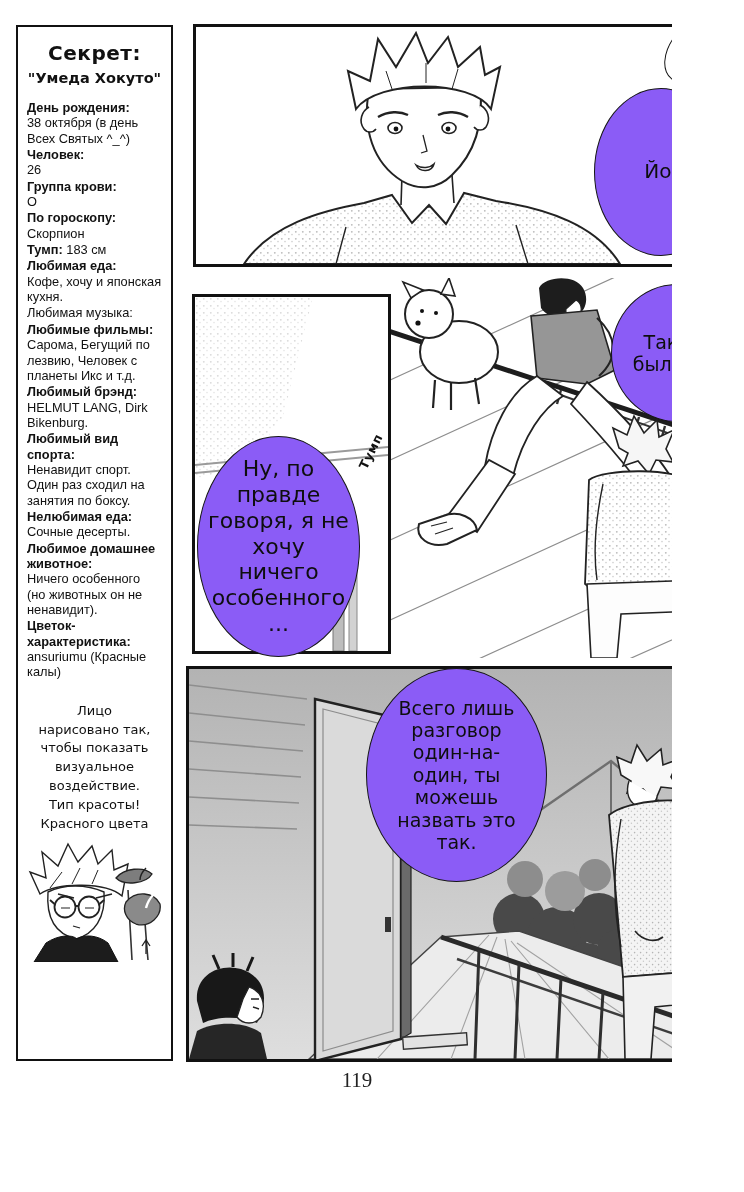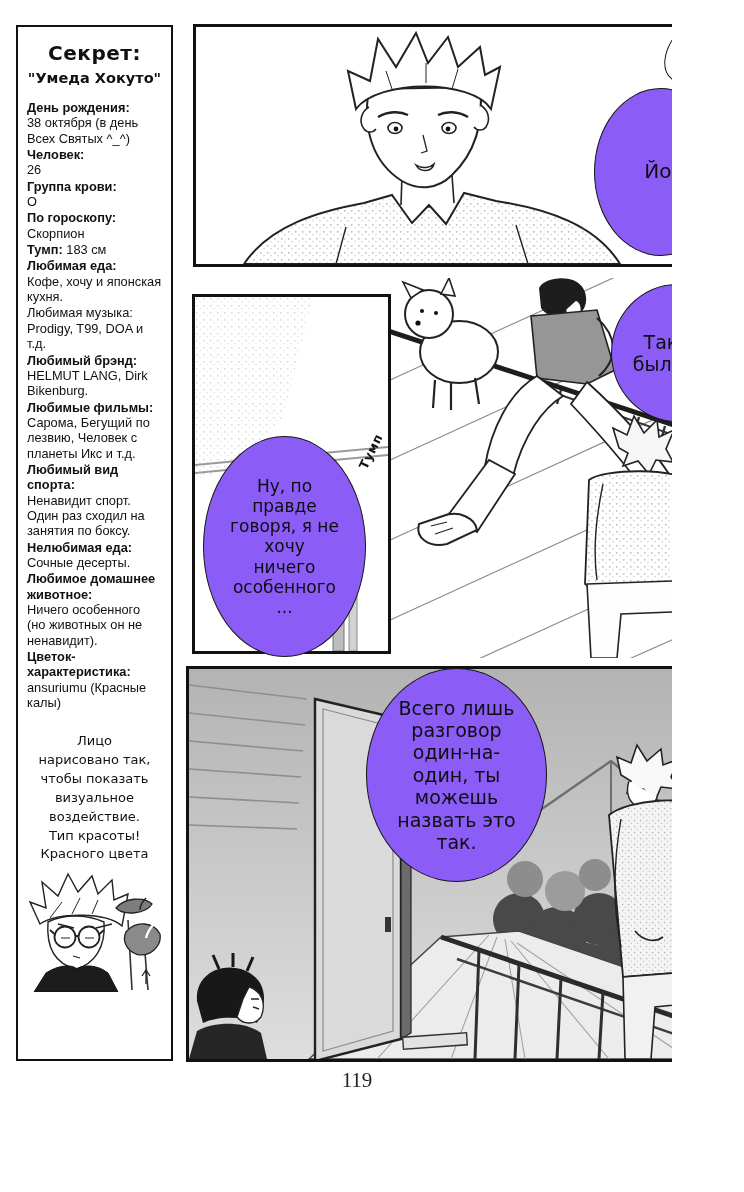--- a/index.html
+++ b/index.html
@@ -29,21 +29,21 @@
   #panel3{left:186px;top:666px;width:552px;height:396px;}
   .art{position:absolute;left:0;top:0;width:100%;height:100%;}
 
   
   .bubble{position:absolute;background:#8b5cf6;border:1.6px solid #161616;border-radius:50%;
           display:flex;align-items:center;justify-content:center;text-align:center;
           white-space:pre-line;z-index:5;line-height:1.18;color:#0e0e0e;box-sizing:border-box;}
   #bubble-yo{left:594px;top:88px;width:134px;height:168px;font-size:20px;}
   #bubble-need{left:293px;top:281px;width:126px;height:140px;font-size:19px;}
   #bubble-there{left:611px;top:284px;width:132px;height:138px;font-size:19px;}
-  #bubble-truth{left:203px;top:436px;width:163px;height:221px;font-size:17px;}
+  #bubble-truth{left:197px;top:436px;width:163px;height:221px;font-size:22px;}
   #bubble-talk{left:366px;top:668px;width:181px;height:214px;font-size:19px;}
 
   
   .sfx{position:absolute;z-index:6;font-weight:bold;color:#111;}
   #sfx-klats-shape{position:absolute;left:669px;top:16px;width:44px;height:68px;background:#fff;
                    border:1.8px solid #111;border-radius:50%;transform:rotate(36deg);z-index:5;}
   #sfx-klats{left:669px;top:30px;font-size:15px;transform:rotate(-58deg);letter-spacing:1px;}
   #sfx-tump{left:352px;top:444px;font-size:12.5px;transform:rotate(-64deg);letter-spacing:.5px;}
 
   
@@ -79,29 +79,28 @@
       <div class="entry inline">
         <span class="lbl">Тумп:</span>
         <span class="val">183 см</span>
       </div>
       <div class="entry">
         <span class="lbl">Любимая еда:</span>
         <span class="val">Кофе, хочу и японская кухня.</span>
       </div>
       <div class="entry plain">
         <span class="lbl">Любимая музыка:</span>
-        <span class="val">Prodigy, T99, DOA и т.д.</span>
+      </div>
+      <div class="entry">
+        <span class="lbl">Любимые фильмы:</span>
+        <span class="val">Сарома, Бегущий по лезвию, Человек с планеты Икс и т.д.</span>
       </div>
       <div class="entry">
         <span class="lbl">Любимый брэнд:</span>
         <span class="val">HELMUT LANG, Dirk Bikenburg.</span>
-      </div>
-      <div class="entry">
-        <span class="lbl">Любимые фильмы:</span>
-        <span class="val">Сарома, Бегущий по лезвию, Человек с планеты Икс и т.д.</span>
       </div>
       <div class="entry">
         <span class="lbl">Любимый вид спорта:</span>
         <span class="val">Ненавидит спорт. Один раз сходил на занятия по боксу.</span>
       </div>
       <div class="entry">
         <span class="lbl">Нелюбимая еда:</span>
         <span class="val">Сочные десерты.</span>
       </div>
       <div class="entry">

